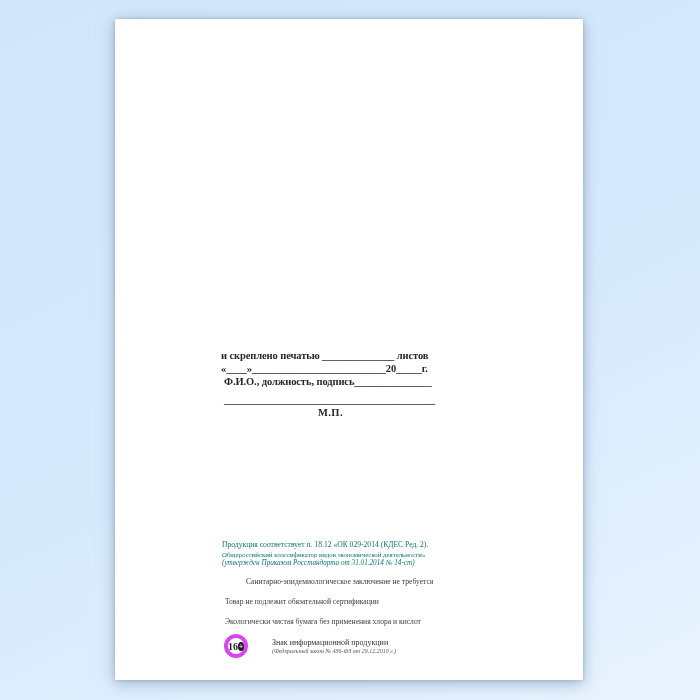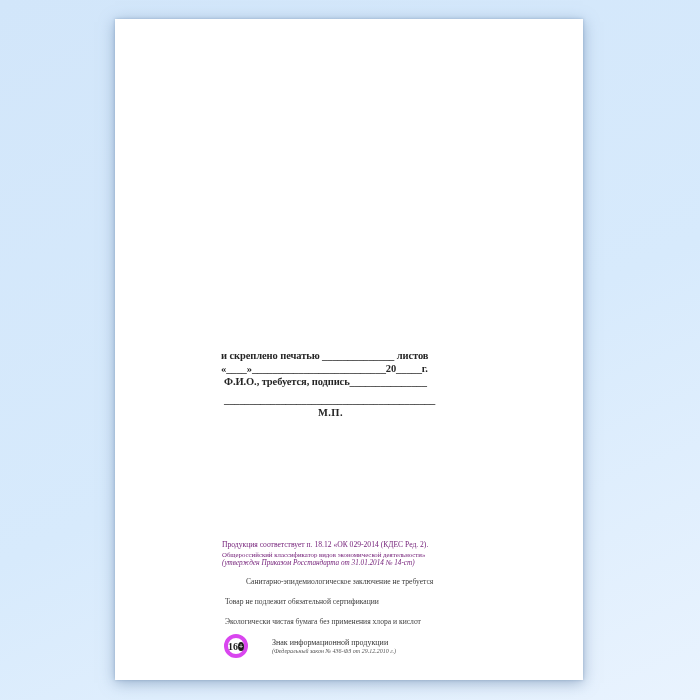--- a/index.html
+++ b/index.html
@@ -21,21 +21,21 @@
     color: #262626; font-weight: bold;
     font-size: 10.5px; line-height: 13px; letter-spacing: -0.1px;
     white-space: nowrap;
   }
   .stamp-block .indent { padding-left: 3px; }
   .stamp-block .u-line { margin-top: 5px; overflow: hidden; }
   .stamp-block .mp { text-align: center; padding-right: 2px; letter-spacing: 0.4px; }
   
   .compliance {
     position: absolute; left: 107px; top: 521px;
-    color: #701a75; white-space: nowrap;
+    color: #0f766e; white-space: nowrap;
   }
   .c1 { font-size: 7.6px; line-height: 10px; }
   .c2 { font-size: 6.8px; line-height: 9px; }
   .c3 { font-size: 7.2px; line-height: 9px; font-style: italic; }
   .note { position: absolute; color: #3b3b3b; font-size: 7.6px; white-space: nowrap; }
   .note.sanitary      { left: 107px; top: 558px; margin-left: 24px; }
   .note.certification { left: 110px; top: 578px; }
   .note.ecology       { left: 110px; top: 598px; }
   
   .age-badge {
@@ -62,21 +62,21 @@
   }
 </style>
 </head>
 <body>
 
 <div class="page">
 
   <div class="stamp-block">
     <div>и скреплено печатью ______________ листов</div>
     <div>«____»__________________________20_____г.</div>
-    <div class="indent">Ф.И.О., требуется, подпись_______________</div>
+    <div class="indent">Ф.И.О., должность, подпись_______________</div>
     <div class="u-line indent">_________________________________________</div>
     <div class="mp">М.П.</div>
   </div>
 
   <div class="compliance">
     <div class="c1">Продукция соответствует п. 18.12 «ОК 029-2014 (КДЕС Ред. 2).</div>
     <div class="c2">Общероссийский классификатор видов экономической деятельности»</div>
     <div class="c3">(утвержден Приказом Росстандарта от 31.01.2014 № 14-ст)</div>
   </div>
 

